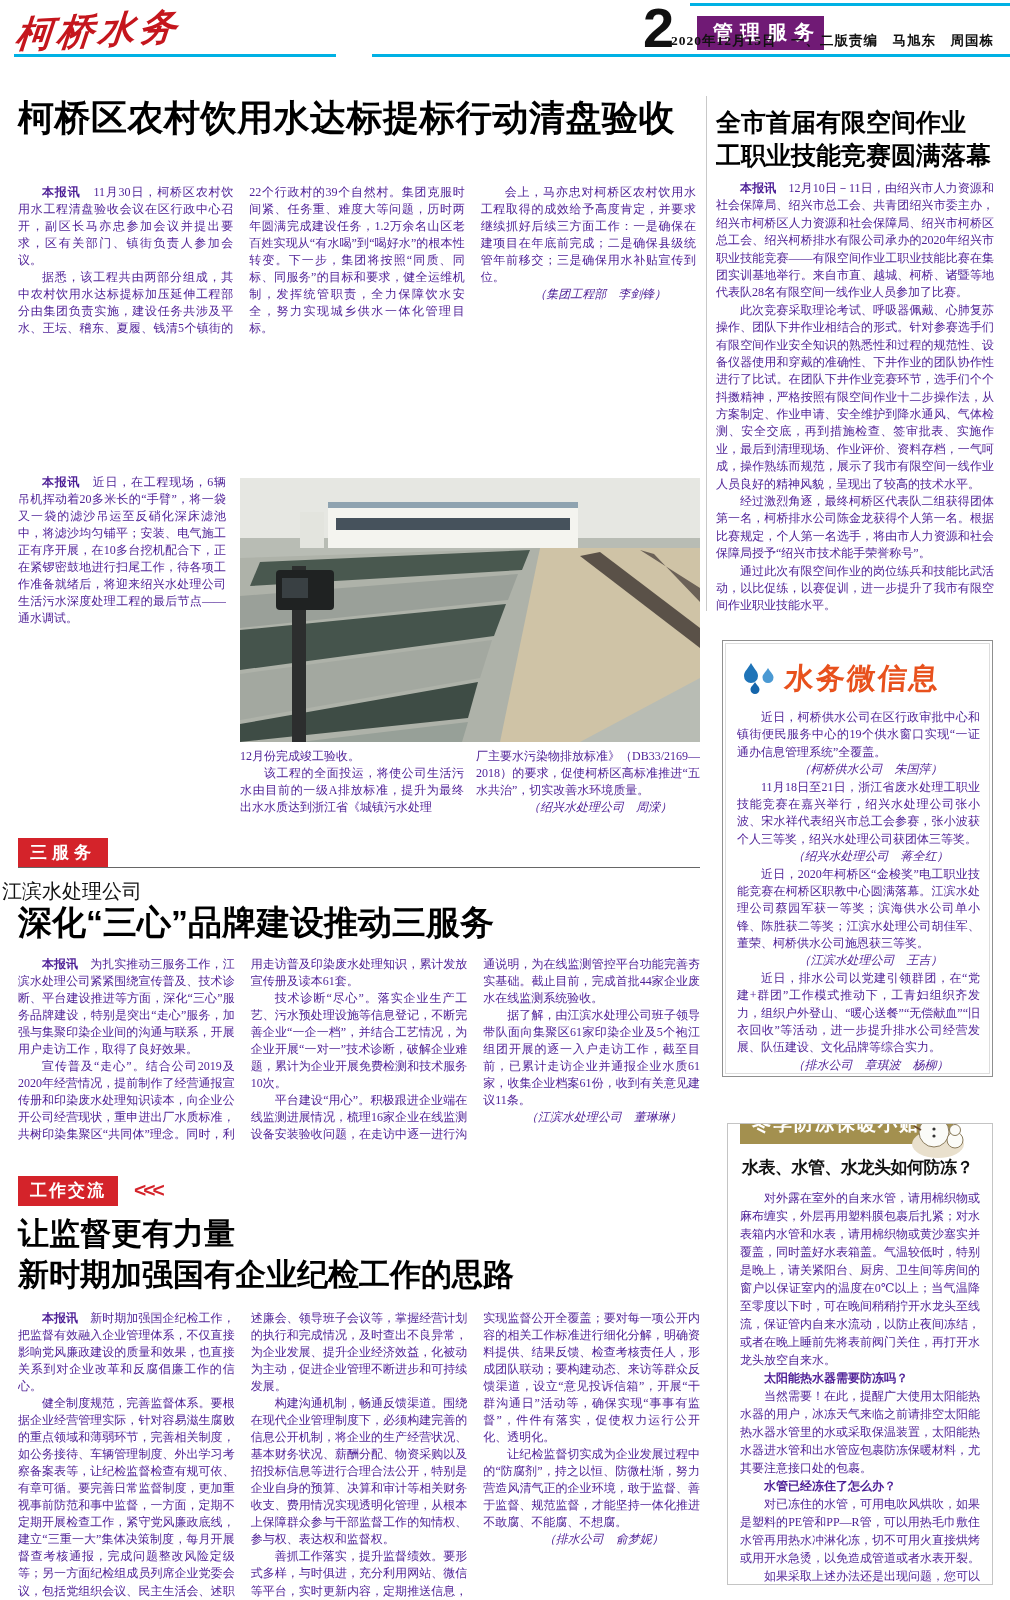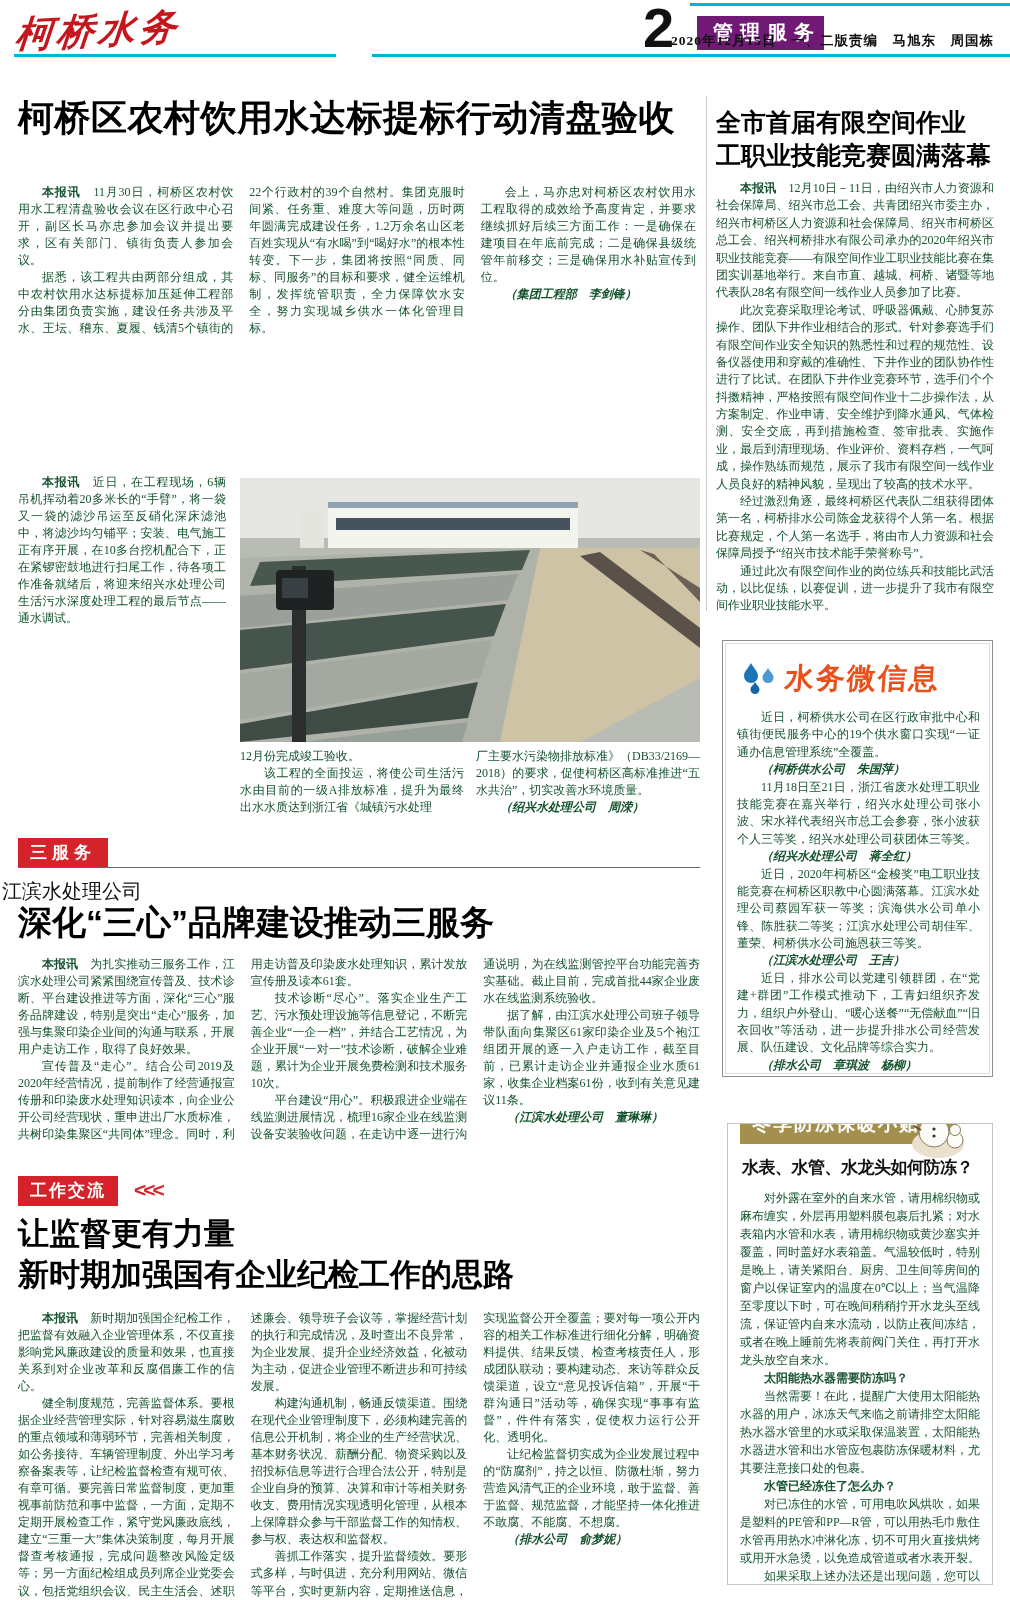--- a/index.html
+++ b/index.html
@@ -24,25 +24,25 @@
     position:absolute; left:697px; top:16px; background:#701a75; color:#fff;
     font-family:"Liberation Sans",sans-serif; font-weight:bold; font-size:20px;
     letter-spacing:7px; padding:3px 3px 4px 16px;
   }
   .date-line{
     position:absolute; right:16px; top:32px; font-size:13.5px; font-weight:bold;
     font-family:Liberation Serif, serif; letter-spacing:1px;
   }
   
   .headline{ font-family:"Liberation Sans","DejaVu Sans",sans-serif; font-weight:900; color:#000000; }
-  .body-text{ font-size:12px; line-height:1.42; text-align:justify; color:#14532d; }
+  .body-text{ font-size:12px; line-height:1.42; text-align:justify; color:#4c1d95; }
   .body-text p{ margin:0; text-indent:2em; }
   .body-text p.cont{ text-indent:0; }
   .lead{ font-family:"Liberation Sans",sans-serif; font-weight:bold; font-style:normal; }
-  .sig{ text-align:left; font-weight:bold; font-style:italic; text-indent:0; margin-top:2px; }
+  .sig{ text-align:center; font-weight:normal; font-style:italic; text-indent:0; margin-top:2px; }
   .cols3{ column-count:3; column-gap:16px; column-fill:auto; overflow:hidden; }
   .abs{ position:absolute; }
   .vline{ position:absolute; width:1px; background:#c9c9c9; }
   .hline{ position:absolute; height:1px; background:#555; }
   .red-badge{
     position:absolute; background:#d4232a; color:#fff; font-weight:bold;
     font-family:"Liberation Sans",sans-serif; font-size:17px; padding:3px 12px 4px;
     letter-spacing:5px;
   }
   .chevrons{

